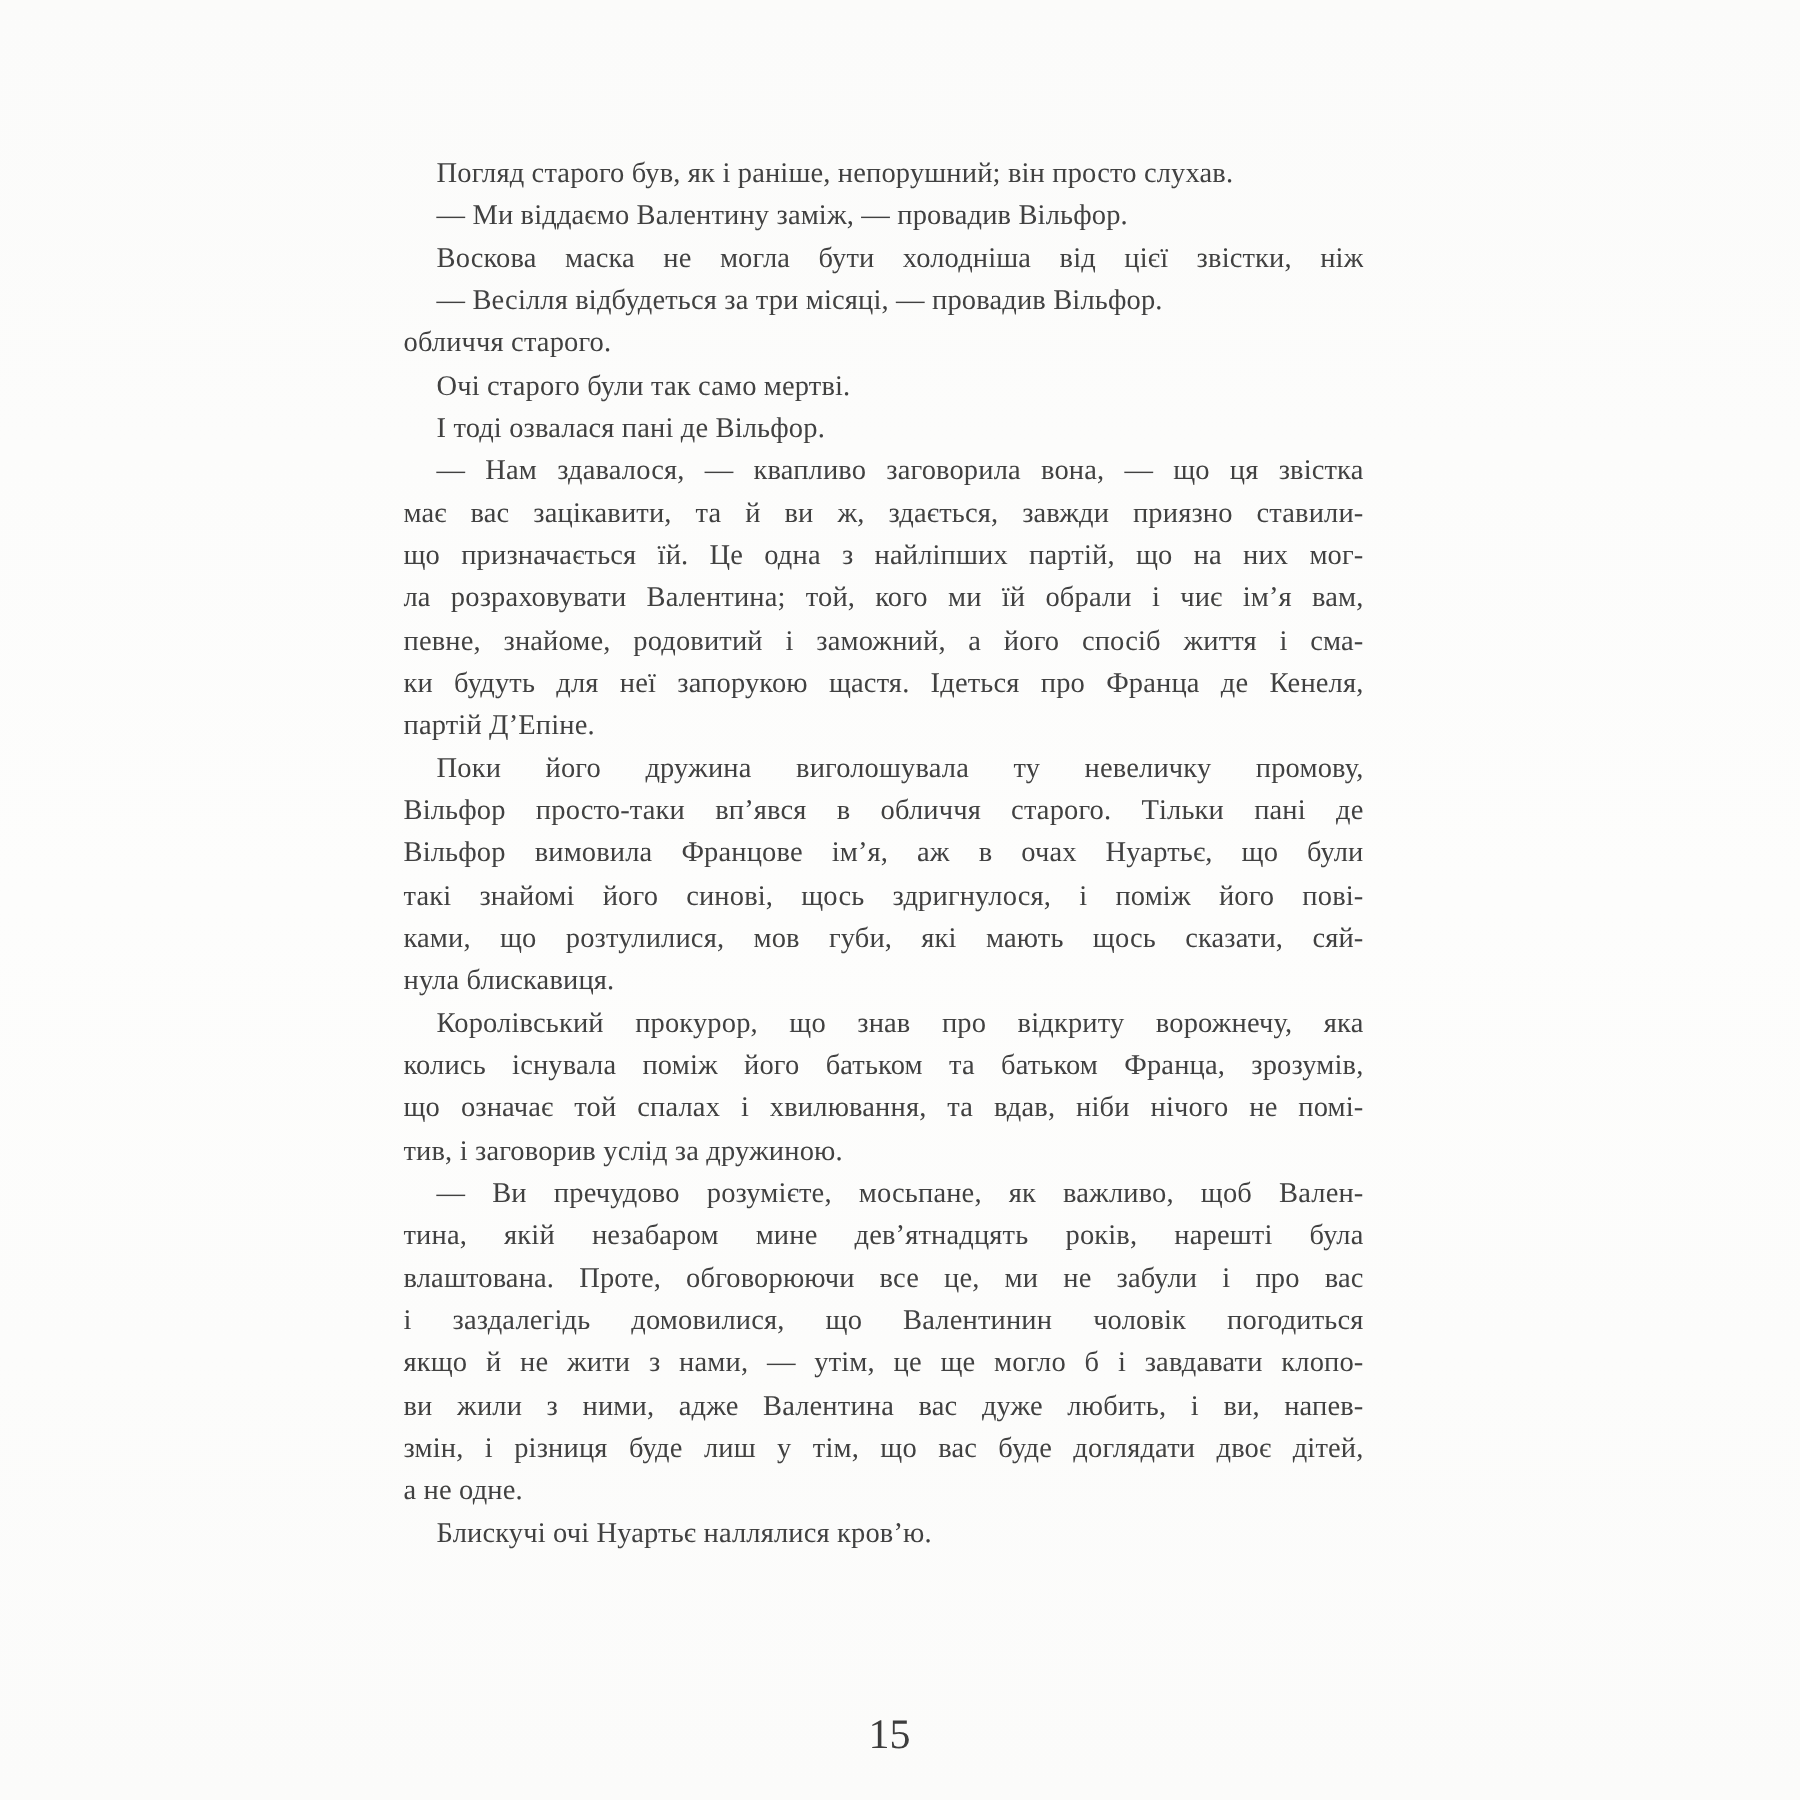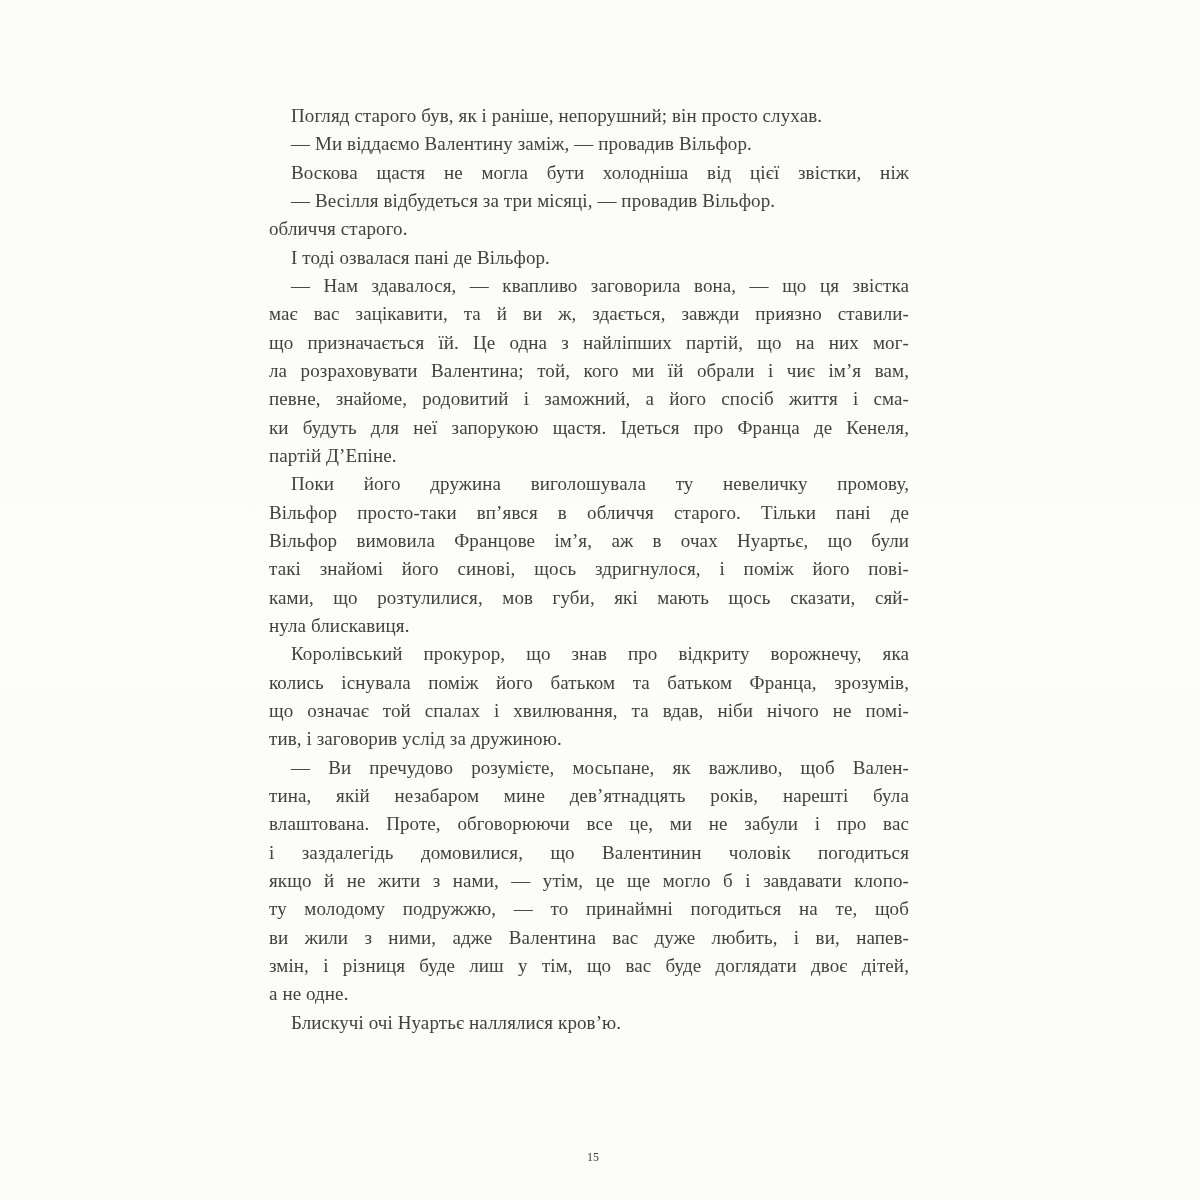--- a/index.html
+++ b/index.html
@@ -41,34 +41,35 @@
   .text-line.indent {
     text-indent: 22px;
   }
   .page-number {
     position: absolute;
     left: 273px;
     top: 1143px;
     width: 640px;
     text-align: center;
     color: #3d3d3d;
-    font-size: 12px;
+    font-size: 28px;
     line-height: 28px;
   }
 </style>
 </head>
 <body>
 
 <div class="page">
   <div class="text-block">
       <div class="text-line indent">Погляд старого був, як і раніше, непорушний; він просто слухав.</div>
       <div class="text-line indent">— Ми віддаємо Валентину заміж, — провадив Вільфор.</div>
-      <div class="text-line indent justify">Воскова щастя не могла бути холодніша від цієї звістки, ніж</div>
+      <div class="text-line indent justify">Воскова маска не могла бути холодніша від цієї звістки, ніж</div>
       <div class="text-line indent">— Весілля відбудеться за три місяці, — провадив Вільфор.</div>
       <div class="text-line">обличчя старого.</div>
+      <div class="text-line indent">Очі старого були так само мертві.</div>
       <div class="text-line indent">І тоді озвалася пані де Вільфор.</div>
       <div class="text-line indent justify">— Нам здавалося, — квапливо заговорила вона, — що ця звістка</div>
       <div class="text-line justify">має вас зацікавити, та й ви ж, здається, завжди приязно ставили-</div>
       <div class="text-line justify">що призначається їй. Це одна з найліпших партій, що на них мог-</div>
       <div class="text-line justify">ла розраховувати Валентина; той, кого ми їй обрали і чиє ім’я вам,</div>
       <div class="text-line justify">певне, знайоме, родовитий і заможний, а його спосіб життя і сма-</div>
       <div class="text-line justify">ки будуть для неї запорукою щастя. Ідеться про Франца де Кенеля,</div>
       <div class="text-line">партій Д’Епіне.</div>
       <div class="text-line indent justify">Поки його дружина виголошувала ту невеличку промову,</div>
       <div class="text-line justify">Вільфор просто-таки вп’явся в обличчя старого. Тільки пані де</div>
@@ -78,20 +79,19 @@
       <div class="text-line">нула блискавиця.</div>
       <div class="text-line indent justify">Королівський прокурор, що знав про відкриту ворожнечу, яка</div>
       <div class="text-line justify">колись існувала поміж його батьком та батьком Франца, зрозумів,</div>
       <div class="text-line justify">що означає той спалах і хвилювання, та вдав, ніби нічого не помі-</div>
       <div class="text-line">тив, і заговорив услід за дружиною.</div>
       <div class="text-line indent justify">— Ви пречудово розумієте, мосьпане, як важливо, щоб Вален-</div>
       <div class="text-line justify">тина, якій незабаром мине дев’ятнадцять років, нарешті була</div>
       <div class="text-line justify">влаштована. Проте, обговорюючи все це, ми не забули і про вас</div>
       <div class="text-line justify">і заздалегідь домовилися, що Валентинин чоловік погодиться</div>
       <div class="text-line justify">якщо й не жити з нами, — утім, це ще могло б і завдавати клопо-</div>
-      <div class="text-line justify">ту молодому подружжю, — то принаймні погодиться на те, щоб</div>
       <div class="text-line justify">ви жили з ними, адже Валентина вас дуже любить, і ви, напев-</div>
       <div class="text-line justify">змін, і різниця буде лиш у тім, що вас буде доглядати двоє дітей,</div>
       <div class="text-line">а не одне.</div>
       <div class="text-line indent">Блискучі очі Нуартьє наллялися кров’ю.</div>
     </div>
   <div class="page-number">15</div>
 </div>
 
 </body></html>

